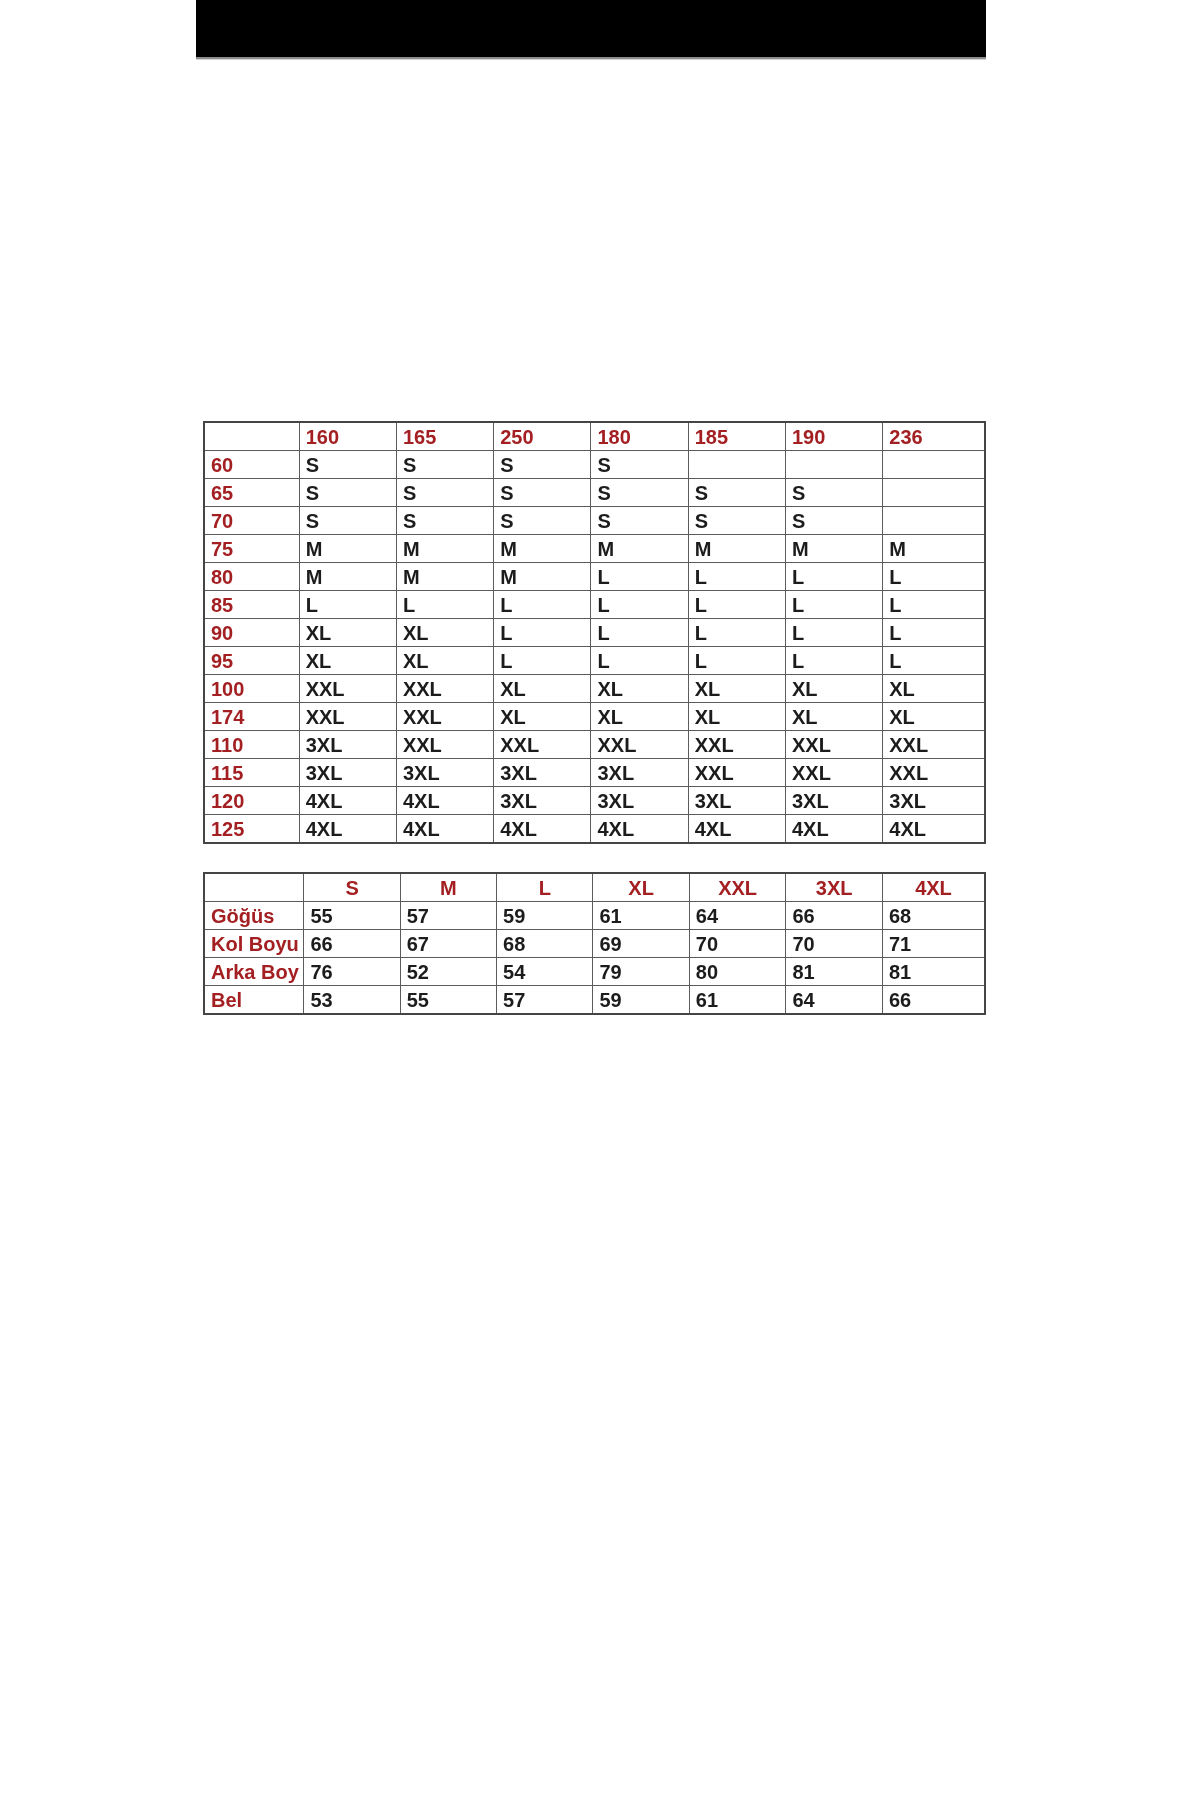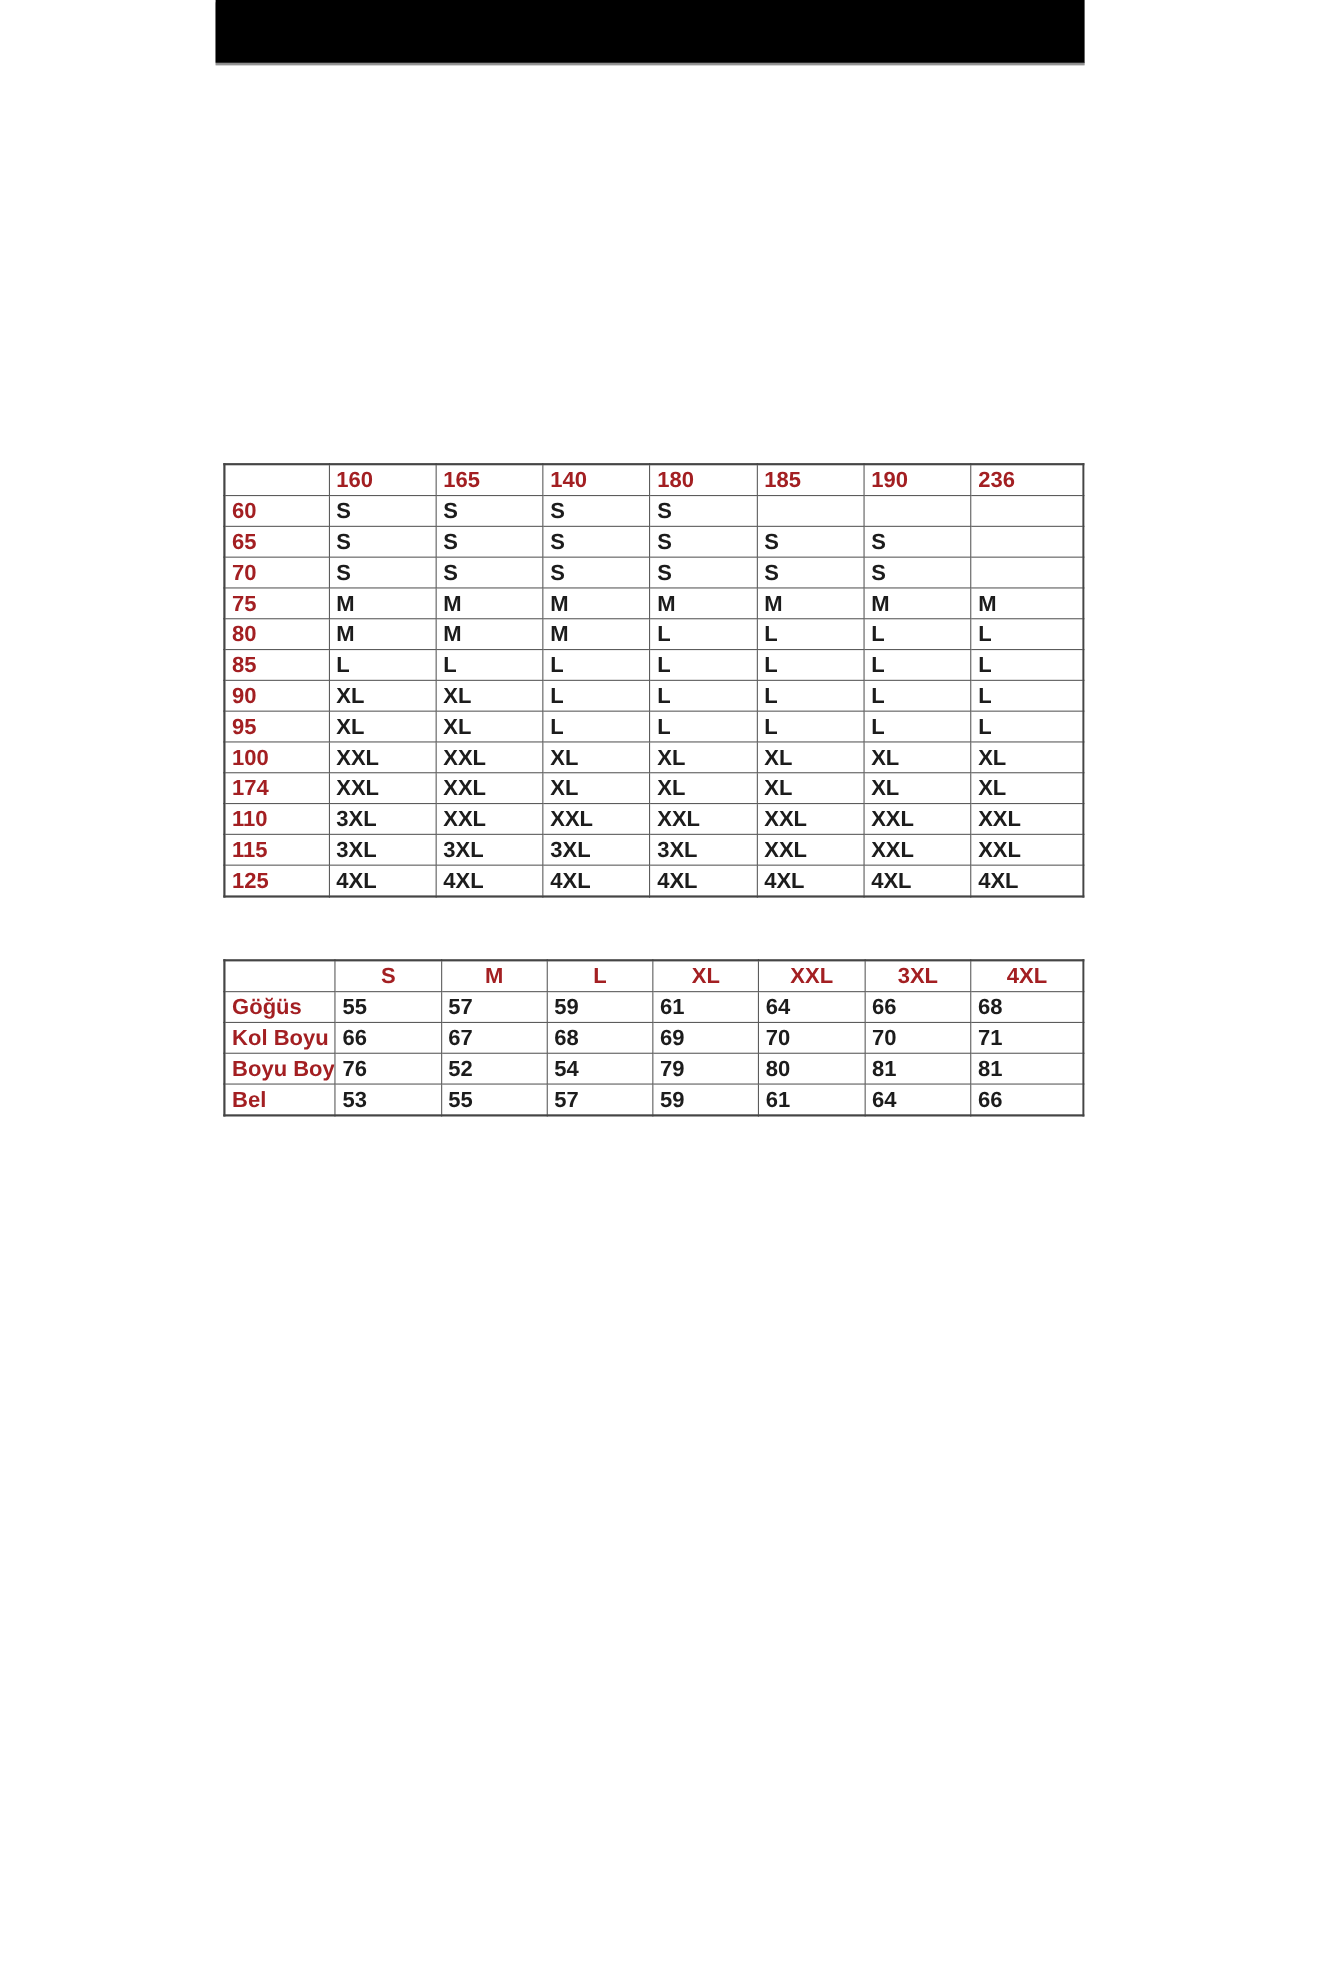--- a/index.html
+++ b/index.html
@@ -76,21 +76,21 @@
       <col style="width:99px">
         <col style="width:99px">
         <col style="width:99px">
       <col style="width:104px">
     </colgroup>
     <thead>
         <tr>
           <th class="corner"></th>
           <th class="col-head">160</th>
           <th class="col-head">165</th>
-          <th class="col-head">140</th>
+          <th class="col-head">250</th>
           <th class="col-head">180</th>
           <th class="col-head">185</th>
           <th class="col-head">190</th>
           <th class="col-head">236</th>
         </tr>
       </thead>
     <tbody>
         <tr>
           <th class="row-head">60</th>
           <td class="val">S</td>
@@ -203,20 +203,30 @@
         </tr>
         <tr>
           <th class="row-head">115</th>
           <td class="val">3XL</td>
           <td class="val">3XL</td>
           <td class="val">3XL</td>
           <td class="val">3XL</td>
           <td class="val">XXL</td>
           <td class="val">XXL</td>
           <td class="val">XXL</td>
+        </tr>
+        <tr>
+          <th class="row-head">120</th>
+          <td class="val">4XL</td>
+          <td class="val">4XL</td>
+          <td class="val">3XL</td>
+          <td class="val">3XL</td>
+          <td class="val">3XL</td>
+          <td class="val">3XL</td>
+          <td class="val">3XL</td>
         </tr>
         <tr>
           <th class="row-head">125</th>
           <td class="val">4XL</td>
           <td class="val">4XL</td>
           <td class="val">4XL</td>
           <td class="val">4XL</td>
           <td class="val">4XL</td>
           <td class="val">4XL</td>
           <td class="val">4XL</td>
@@ -262,21 +272,21 @@
           <th class="row-head">Kol Boyu</th>
           <td class="val">66</td>
           <td class="val">67</td>
           <td class="val">68</td>
           <td class="val">69</td>
           <td class="val">70</td>
           <td class="val">70</td>
           <td class="val">71</td>
         </tr>
         <tr>
-          <th class="row-head">Boyu Boy</th>
+          <th class="row-head">Arka Boy</th>
           <td class="val">76</td>
           <td class="val">52</td>
           <td class="val">54</td>
           <td class="val">79</td>
           <td class="val">80</td>
           <td class="val">81</td>
           <td class="val">81</td>
         </tr>
         <tr>
           <th class="row-head">Bel</th>

